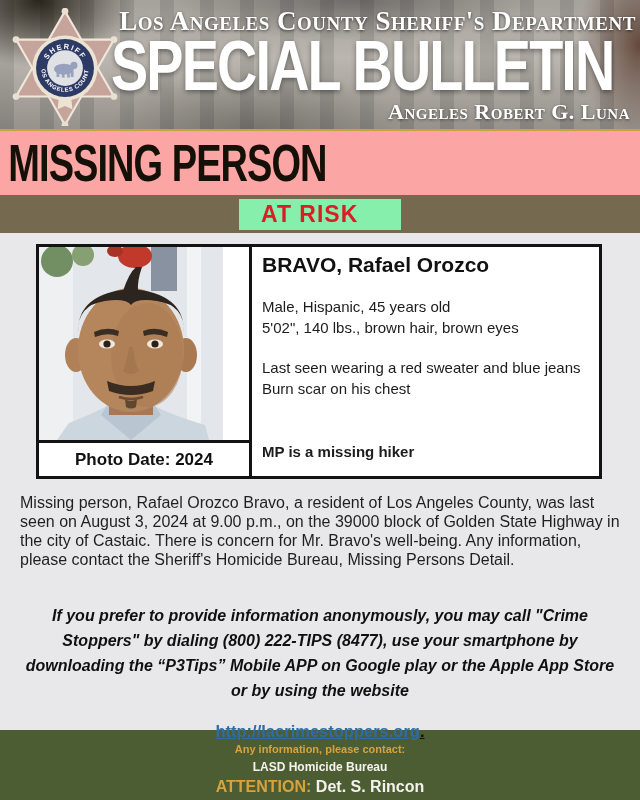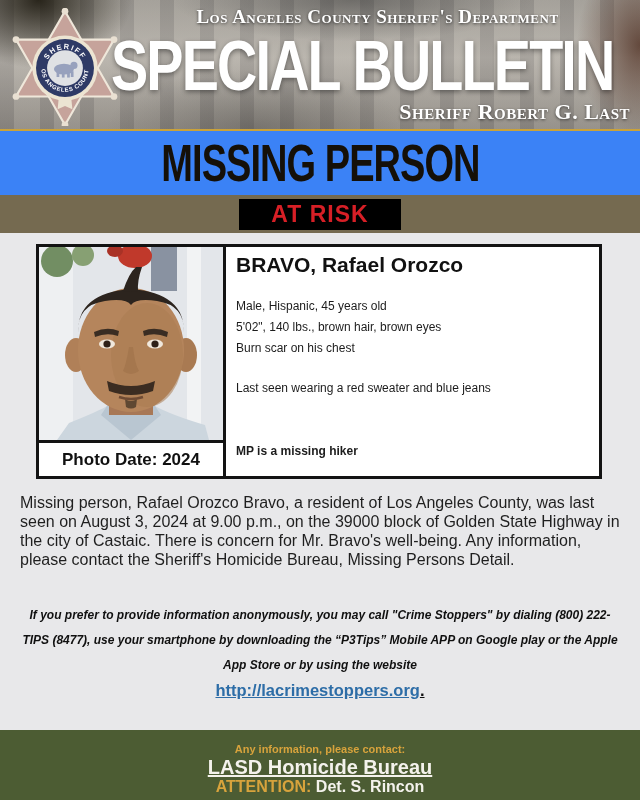--- a/index.html
+++ b/index.html
@@ -14,86 +14,86 @@
       radial-gradient(ellipse 130px 95px at 6% 0%, rgba(28,24,14,.9), rgba(28,24,14,0) 72%),
       radial-gradient(ellipse 90px 130px at 100% 35%, rgba(72,38,24,.75), rgba(72,38,24,0) 70%),
       radial-gradient(ellipse 240px 55px at 55% 0%, rgba(45,45,45,.45), rgba(45,45,45,0) 75%),
       radial-gradient(ellipse 200px 80px at 40% 100%, rgba(60,58,55,.35), rgba(60,58,55,0) 75%),
       repeating-linear-gradient(90deg, rgba(95,95,100,.16) 0 14px, rgba(215,213,208,.14) 14px 40px),
       linear-gradient(180deg,#9d9992 0%,#b6b1a9 45%,#8c8780 100%);
   }
   .agency{
     position:absolute;left:119px;right:4px;top:6px;text-align:center;
     font-family:"Liberation Serif",serif;font-variant:small-caps;
-    font-size:19px;font-weight:bold;color:#fff;letter-spacing:.5px;
+    font-size:27px;font-weight:bold;color:#fff;letter-spacing:.5px;
     text-shadow:0 1px 3px rgba(0,0,0,.65);white-space:nowrap;
   }
   .title{
     position:absolute;left:111px;top:34px;
     font-weight:bold;font-size:60px;line-height:56px;letter-spacing:-2px;
     color:#fff;transform:scale(.93,1.16);transform-origin:left top;
     text-shadow:0 2px 5px rgba(0,0,0,.4);white-space:nowrap;
   }
   .sheriff{
     position:absolute;right:10px;top:99px;
     font-family:"Liberation Serif",serif;font-variant:small-caps;
     font-size:22px;font-weight:bold;color:#fff;letter-spacing:.5px;
     text-shadow:0 1px 3px rgba(0,0,0,.6);white-space:nowrap;
   }
   .badge{position:absolute;left:12px;top:8px;width:106px;height:118px;}
   
   .band-yellow{
-    height:64px;background:#3b82f6;display:flex;align-items:center;justify-content:center;
+    height:64px;background:#fca5a5;display:flex;align-items:center;
     border-top:2px solid #caa23a;
   }
   .band-yellow .missing{
     font-weight:bold;font-size:40px;letter-spacing:-1px;color:#151008;
     transform:scale(.95,1.28);white-space:nowrap;
   }
   .band-brown{height:38px;background:#756a50;display:flex;align-items:center;justify-content:center;}
   .risk-box{
-    background:#000000;padding:2px 22px;min-width:118px;text-align:center;
+    background:#86efac;padding:2px 22px;min-width:118px;text-align:left;
   }
   .risk-box .risk{
     color:#d71f26;font-weight:bold;font-size:23px;letter-spacing:1px;white-space:nowrap;
     transform:scale(1,1.05);display:inline-block;
   }
   
   .content{position:relative;height:486px;background:#e8e8ea;}
   .card{display:flex;margin:11px 38px 0 36px;}
-  .photo-panel{width:190px;box-sizing:border-box;border:3px solid #131313;background:#fff;flex:none;}
+  .photo-panel{width:216px;box-sizing:border-box;border:3px solid #131313;background:#fff;flex:none;}
   .photo{display:block;width:184px;height:193px;}
   .caption{
     border-top:3px solid #131313;height:33px;display:flex;align-items:center;justify-content:center;
     font-weight:bold;font-size:17px;color:#111;background:#fff;
   }
   .info-panel{
     flex:1;box-sizing:border-box;border:3px solid #131313;border-left:none;background:#fff;
     padding:5px 10px 10px 10px;color:#1c1c1c;
   }
   .info-panel .name{font-size:21px;font-weight:bold;margin:1px 0 0;color:#111;}
-  .iline{font-size:12px;line-height:21px;}
+  .iline{font-size:15px;line-height:21px;}
   .mt{margin-top:19px;}
   .bold{font-weight:bold;margin-top:42px;}
   .para{margin:14px 20px 0;font-size:16px;line-height:19px;color:#1f1f1f;}
   .para+.para{margin-top:5px;}
   .anon{
-    margin:34px auto 0;width:602px;text-align:center;
-    font-weight:bold;font-style:italic;font-size:12px;line-height:25px;color:#101010;
+    margin:34px auto 16px;width:602px;text-align:center;
+    font-weight:bold;font-style:italic;font-size:16px;line-height:25px;color:#101010;
   }
   .link-line{text-align:center;font-weight:bold;font-size:16.5px;line-height:25px;}
   .link-line a{color:#2d6da7;text-decoration:underline;}
   .link-line .period{color:#101010;text-decoration:underline;}
   
   .footer{
     height:83px;background:#4c5c33;text-align:center;color:#fff;
     padding-top:10px;box-sizing:border-box;font-weight:bold;
   }
   .footer .f1{color:#d8a33c;font-size:11px;line-height:18px;}
-  .footer .f2,.footer .f3{font-size:20px;line-height:19px;color:#f4f2ec;text-decoration:underline;}
+  .footer .f2,.footer .f3{font-size:12px;line-height:19px;color:#f4f2ec;}
   .footer .f4{font-size:16px;line-height:19px;color:#f4f2ec;}
   .footer .gold{color:#d8a33c;}
 </style>
 </head>
 <body>
 
 <div class="page">
 
   <div class="header">
     <svg class="badge" viewBox="0 0 100 112">
@@ -123,21 +123,21 @@
           <textPath href="#arcTop" startOffset="50%" text-anchor="middle">SHERIFF</textPath>
         </text>
         <text font-size="5.6" font-weight="bold" fill="#ffffff" letter-spacing="0.6" font-family="Liberation Sans, sans-serif">
           <textPath href="#arcBot" startOffset="50%" text-anchor="middle">LOS ANGELES COUNTY</textPath>
         </text>
         <path d="M44,86 L56,86 L57,96 L50,93 L43,96 Z" fill="#ece4d2"></path>
       </g>
     </svg>
     <div class="agency">Los Angeles County Sheriff's Department</div>
     <div class="title">SPECIAL BULLETIN</div>
-    <div class="sheriff">Sheriff Robert G. Last</div>
+    <div class="sheriff">Angeles Robert G. Luna</div>
   </div>
 
   <div class="band-yellow">
     <span class="missing">MISSING PERSON</span>
   </div>
 
   <div class="band-brown">
     <div class="risk-box">
       <span class="risk">AT RISK</span>
     </div>
@@ -183,22 +183,22 @@
           <path d="M86,152 Q92,156 98,152 L97,160 Q92,163 87,160 Z" fill="#4a3828" opacity="0.8"></path>
 
           <path d="M80,150 Q92,154 104,150" stroke="#6e4a33" stroke-width="2.5" fill="none"></path>
         </svg>
         <div class="caption">Photo Date: 2024</div>
       </div>
       <div class="info-panel">
         <div class="name">BRAVO, Rafael Orozco</div>
         <div class="iline mt">Male, Hispanic, 45 years old</div>
         <div class="iline">5'02", 140 lbs., brown hair, brown eyes</div>
+        <div class="iline mt">Last seen wearing a red sweater and blue jeans</div>
         <div class="iline">Burn scar on his chest</div>
-        <div class="iline mt">Last seen wearing a red sweater and blue jeans</div>
         <div class="iline mt bold">MP is a missing hiker</div>
       </div>
     </div>
 
     <p class="para">Missing person, Rafael Orozco Bravo, a resident of Los Angeles County, was last seen on August 3, 2024 at 9.00 p.m., on the 39000 block of Golden State Highway in the city of Castaic. There is concern for Mr. Bravo's well-being. Any information, please contact the Sheriff's Homicide Bureau, Missing Persons Detail.</p>
 
     <div class="anon">If you prefer to provide information anonymously, you may call "Crime Stoppers" by dialing (800) 222-TIPS (8477), use your smartphone by downloading the “P3Tips” Mobile APP on Google play or the Apple App Store or by using the website</div>
     <div class="link-line">
       <a href="#">http://lacrimestoppers.org</a><span class="period">.</span>
     </div>

